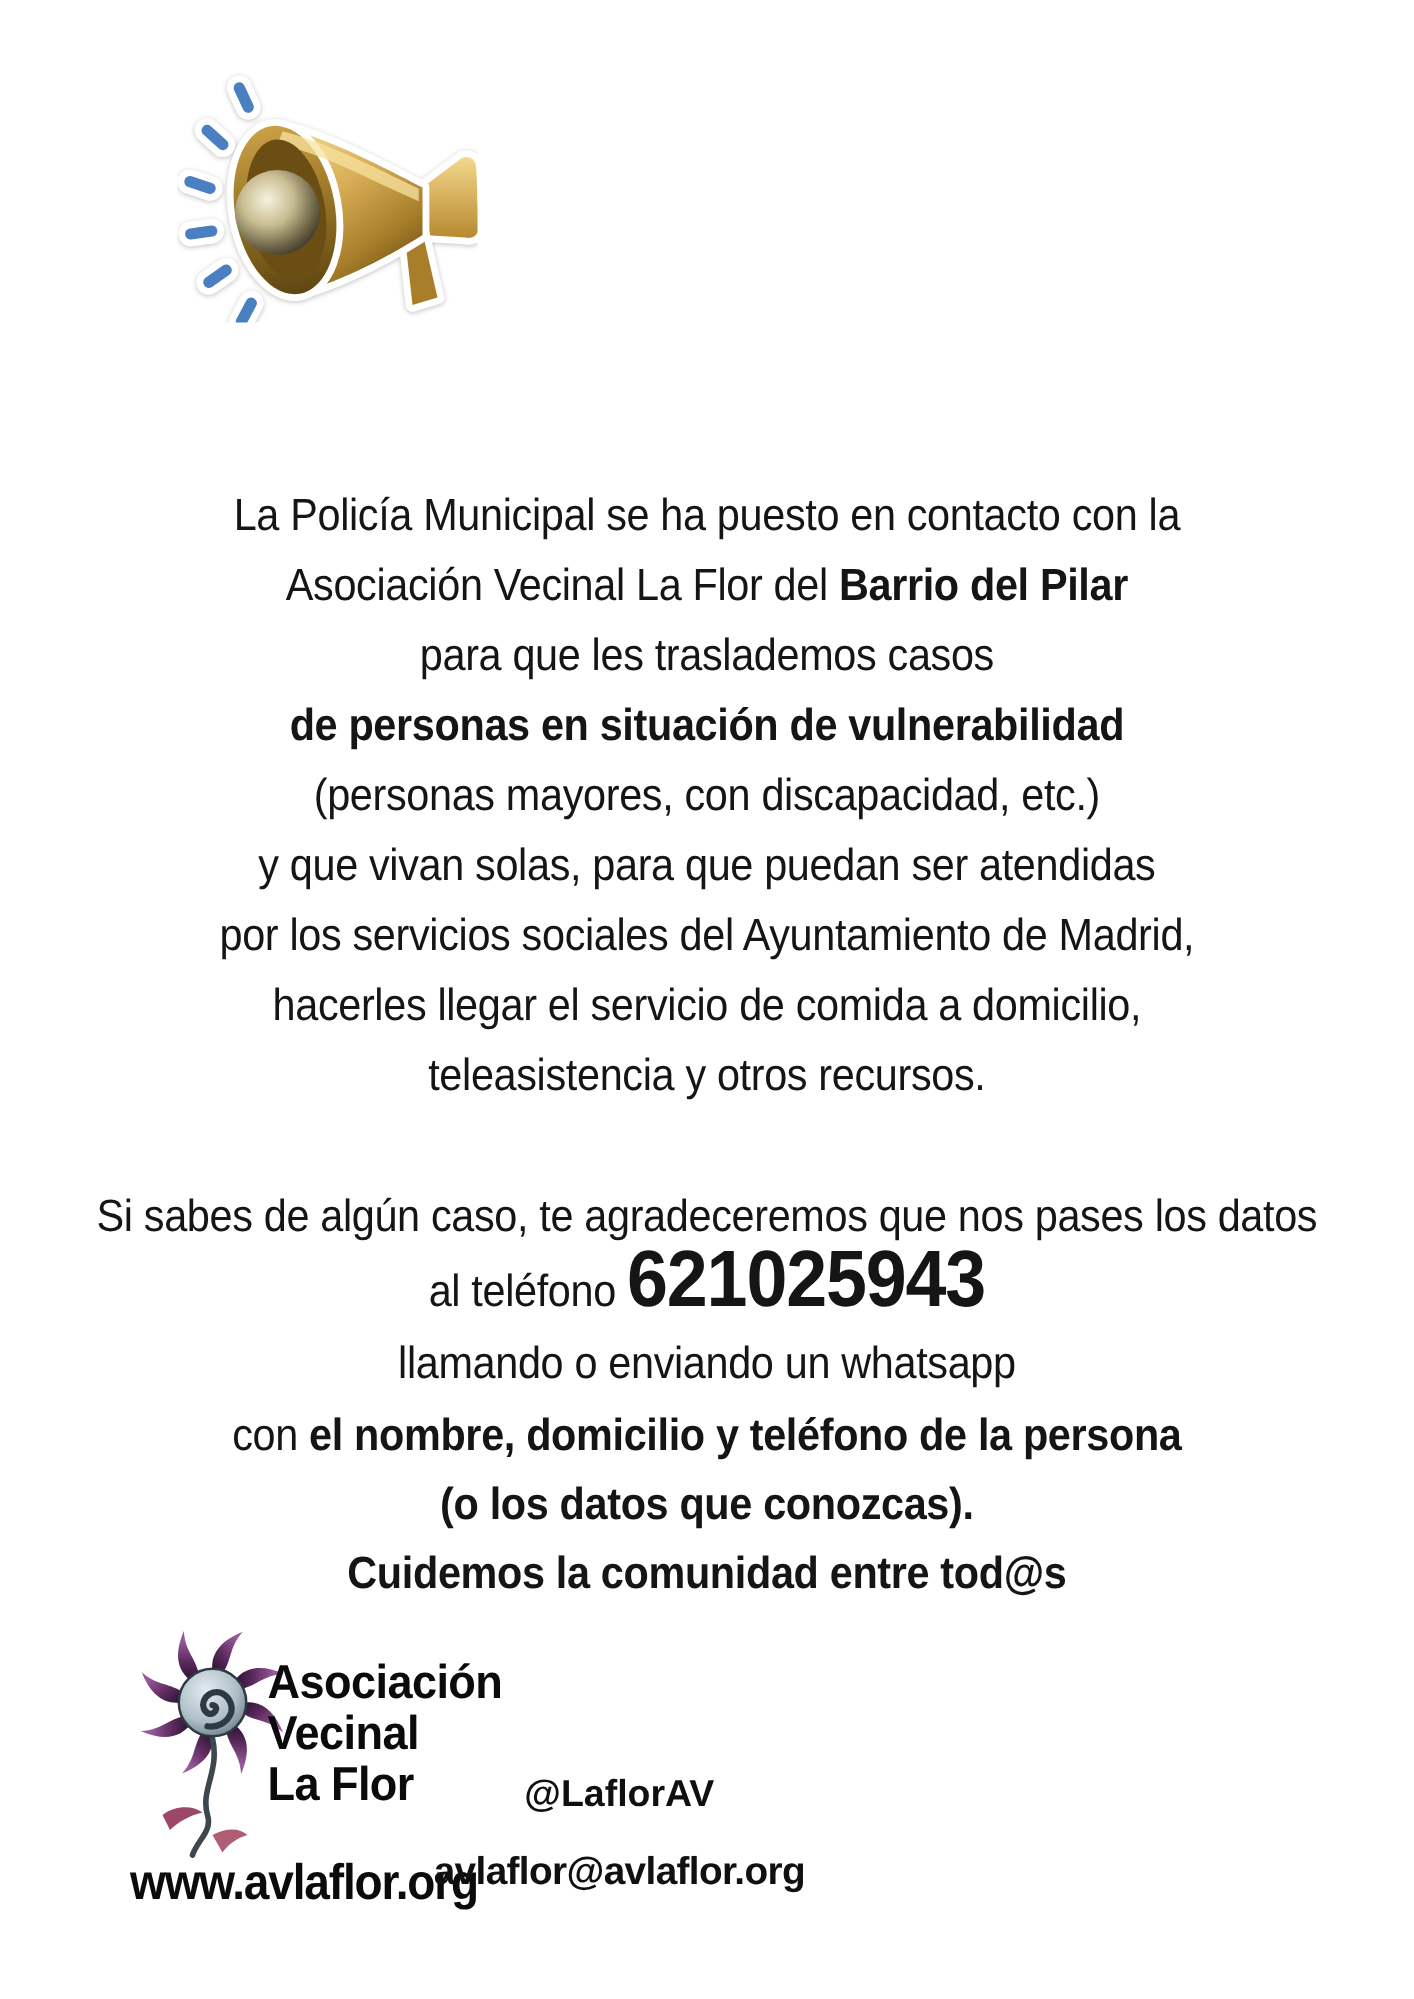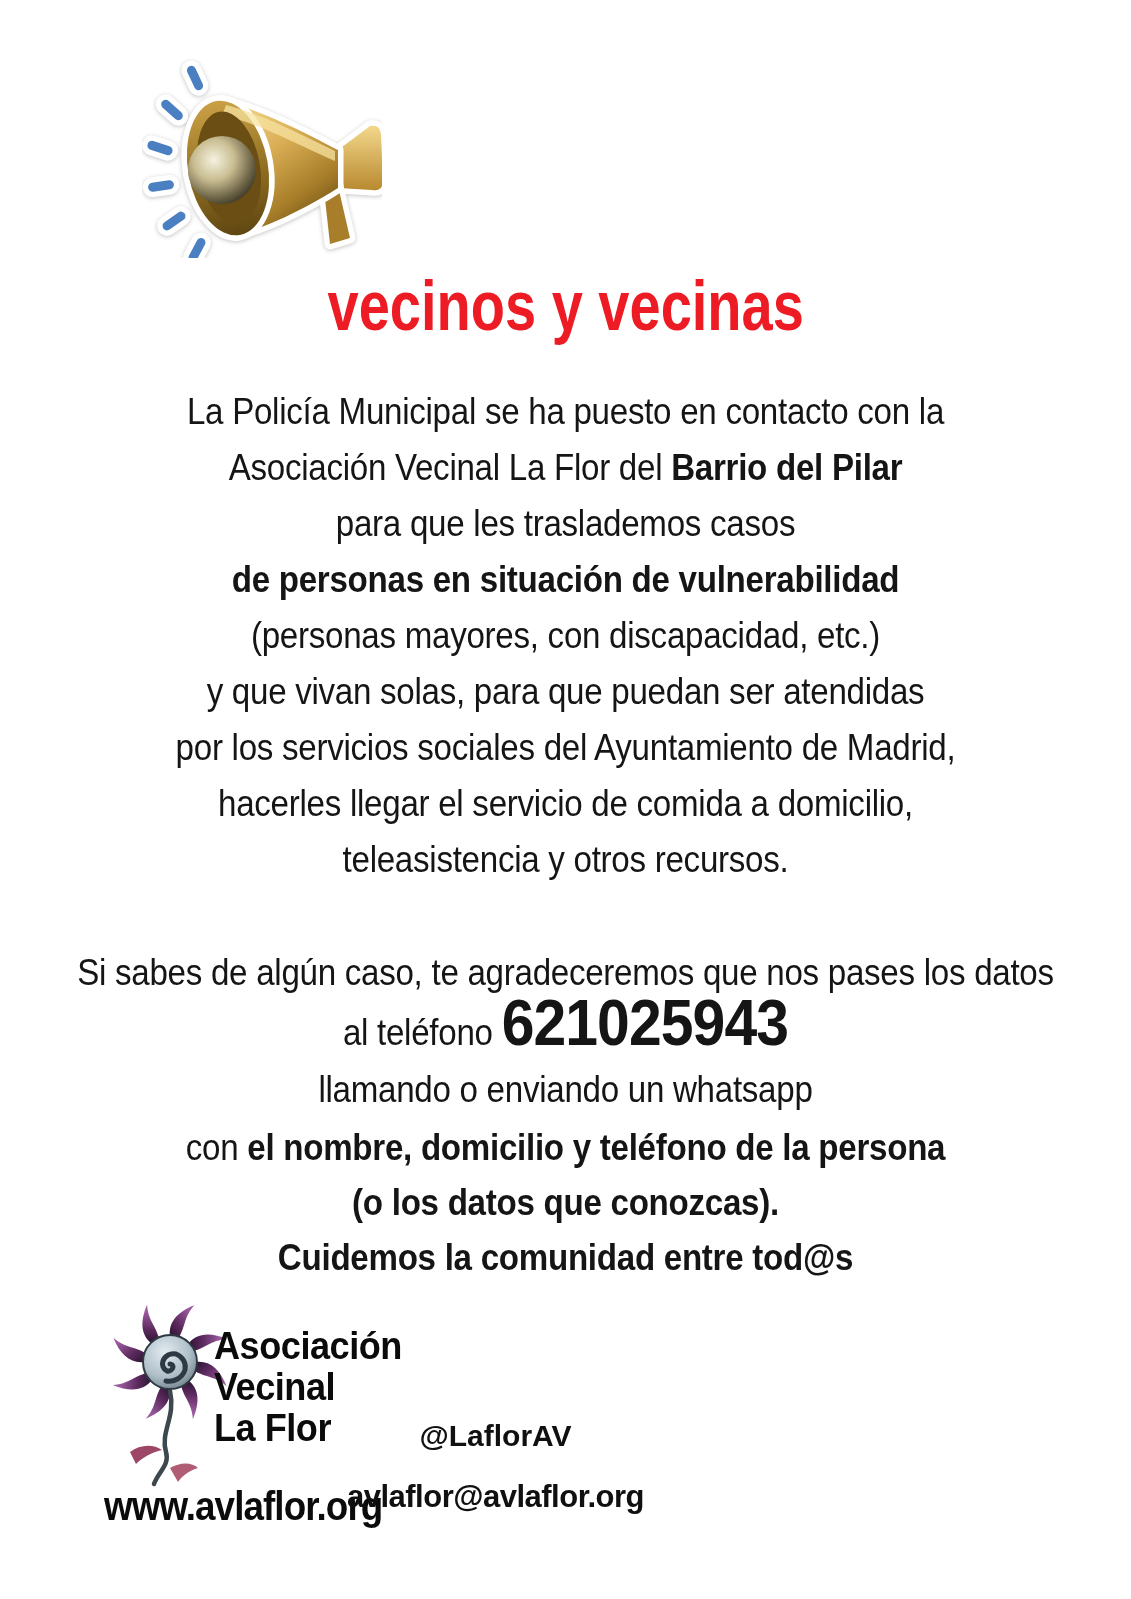--- a/index.html
+++ b/index.html
@@ -98,21 +98,20 @@
       <path d="M196,92 L228,68 Q238,66 239,76 L241,124 Q240,134 230,132 L196,130 Z" fill="url(#gBell)"></path>
       <path d="M196,128 L208,180 L188,186 L182,132 Z" fill="#a87e2a"></path>
       <path d="M81,43 C120,52 165,76 196,92 L196,130 C165,150 120,172 92,177 Z" fill="url(#gGold)"></path>
       <ellipse cx="86" cy="110" rx="40" ry="68" transform="rotate(-10 86 110)" fill="url(#gRim)"></ellipse>
     </g>
     <path d="M84,47 C120,56 162,78 193,93 L193,103 C150,84 110,62 80,58 Z" fill="#f7e3a0" opacity="0.75"></path>
     <ellipse cx="87" cy="110" rx="31" ry="57" transform="rotate(-10 87 110)" fill="#6b4e14"></ellipse>
     <circle cx="80" cy="112" r="34" fill="url(#gDome)"></circle>
   </svg>
 
-  <div class="hero-subtitle"><span class="squeeze">vecinos y vecinas</span></div>
 
   <div class="announce">
     <p><span>La Policía Municipal se ha puesto en contacto con la</span></p>
     <p><span>Asociación Vecinal La Flor del </span><span class="seg-bold">Barrio del Pilar</span></p>
     <p><span>para que les traslademos casos</span></p>
     <p><span class="seg-bold">de personas en situación de vulnerabilidad</span></p>
     <p><span>(personas mayores, con discapacidad, etc.)</span></p>
     <p><span>y que vivan solas, para que puedan ser atendidas</span></p>
     <p><span>por los servicios sociales del Ayuntamiento de Madrid,</span></p>
     <p><span>hacerles llegar el servicio de comida a domicilio,</span></p>

